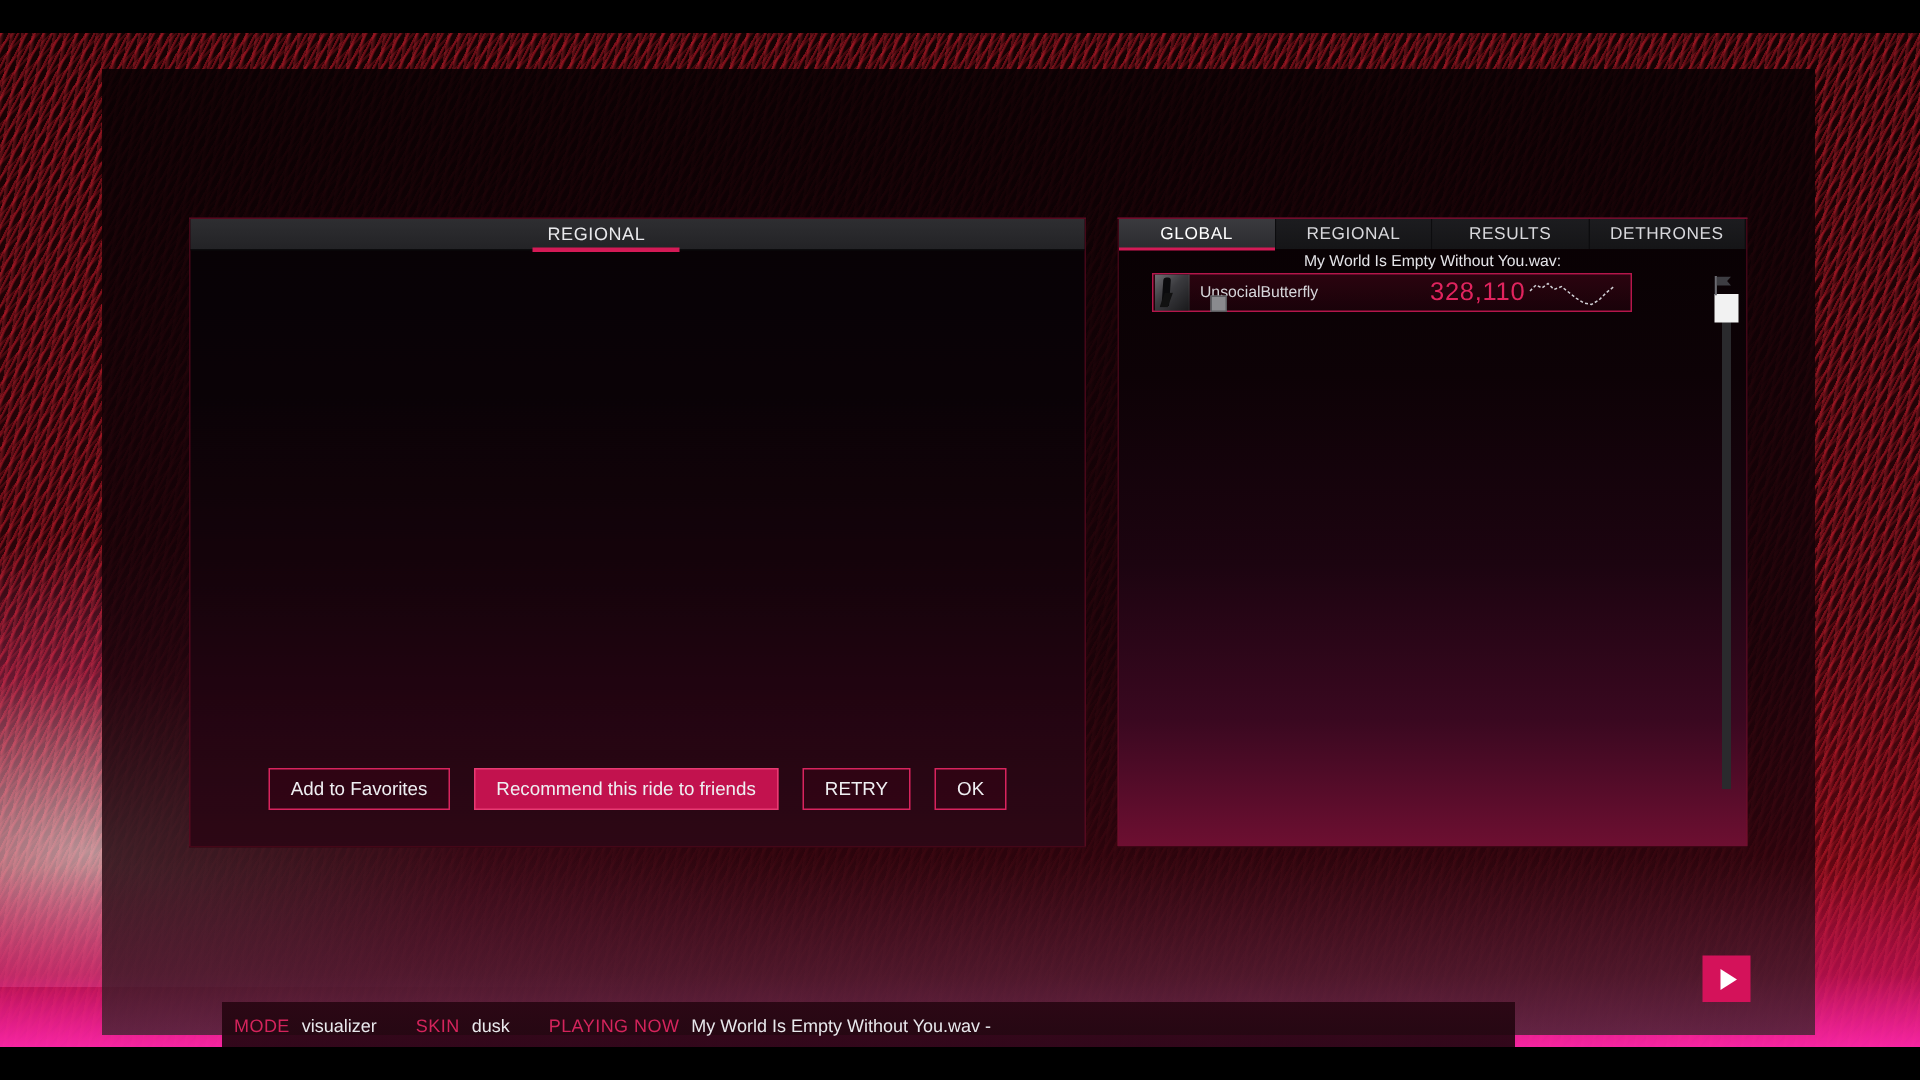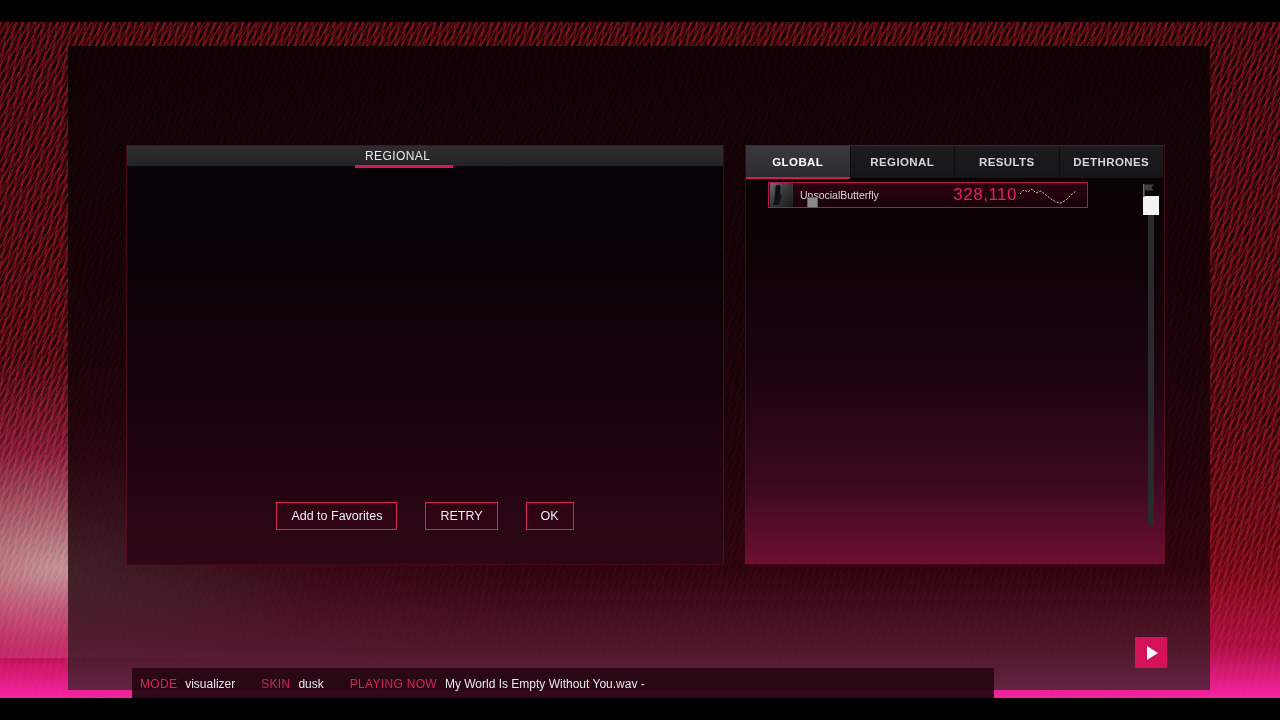--- a/index.html
+++ b/index.html
@@ -53,31 +53,31 @@
   .results-head{position:absolute;left:0;top:0;width:100%;height:20px;
     background:linear-gradient(#2e2e31,#232326);border-bottom:1px solid #0b0b0d;}
   .results-tab{position:absolute;left:228px;top:0;height:20px;padding:0 10px;display:flex;align-items:center;
     color:#e9e9ec;font-size:12px;letter-spacing:.4px;}
   .results-tab-underline{position:absolute;left:228px;top:19px;width:98px;height:3px;background:#d41a56;}
 
   .results-body{position:absolute;left:0;top:21px;width:100%;bottom:0;}
   .score-list{position:absolute;left:228px;top:15px;}
   .score-line{color:#b9b9bd;font-size:13.5px;line-height:20px;white-space:pre;}
 
-  .btn-row{position:absolute;left:0;bottom:34px;width:100%;display:flex;justify-content:center;align-items:center;gap:28px;}
+  .btn-row{position:absolute;left:0;bottom:24px;width:100%;display:flex;justify-content:center;align-items:center;gap:16px;}
   .btn{border:1px solid #d8245e;color:#efeff2;font-size:12.5px;
     padding:7px 14px;background:rgba(60,4,20,.35);box-sizing:border-box;line-height:1;white-space:nowrap;}
   .btn.primary{background:#c2124e;border-color:#e83a73;}
 
   
   .lb-panel{position:absolute;left:745px;top:145px;width:420px;height:420px;z-index:20;
     background:linear-gradient(#080103 0%,#0d0206 25%,#1c0410 55%,#3a0820 80%,#6d0f31 100%);
     border:1px solid rgba(120,12,40,.5);box-sizing:border-box;}
-  .lb-tabs{position:absolute;left:0;top:0;width:100%;height:32px;display:flex;
-    background:linear-gradient(#242427,#1b1b1e);font-weight:bold;}
+  .lb-tabs{position:absolute;left:0;top:0;width:100%;height:20px;display:flex;
+    background:linear-gradient(#242427,#1b1b1e);}
   .lb-tab{flex:1;display:flex;align-items:center;justify-content:center;
     color:#d8d8dc;font-size:11.5px;letter-spacing:.4px;position:relative;
     background:linear-gradient(#1c1c1f,#151517);border-right:1px solid #0c0c0e;}
   .lb-tab.active{background:linear-gradient(#3a3a3e,#2b2b2f);color:#fff;}
   .lb-tab.active::after{content:"";position:absolute;left:0;bottom:-1px;width:100%;height:2px;background:#d41a56;}
 
   .lb-song{position:absolute;left:0;top:22px;width:100%;text-align:center;
     color:#e4e4e8;font-size:10.5px;}
 
   .lb-row{position:absolute;left:22px;top:36px;width:320px;height:26px;
@@ -92,21 +92,21 @@
   .lb-name{color:#d6d6da;font-size:10.5px;margin-left:7px;}
   .lb-sub-icon{position:absolute;left:38px;top:14px;width:9px;height:9px;background:#8a8a8e;border:1px solid #5c5c60;}
   .lb-score{position:absolute;right:70px;color:#e0245e;font-size:17px;letter-spacing:.5px;}
   .lb-spark{position:absolute;right:8px;top:2px;width:60px;height:22px;}
 
   .lb-flag{position:absolute;left:1143px;top:184px;width:12px;height:13px;z-index:24;}
   .lb-scroll-track{position:absolute;left:1148px;top:196px;width:6px;height:330px;background:#2a2a2d;z-index:22;}
   .lb-scroll-thumb{position:absolute;left:1143px;top:196px;width:16px;height:19px;background:#f2f2f2;z-index:23;}
 
   
-  .statusbar{position:absolute;left:132px;top:668px;width:862px;height:20px;z-index:30;
+  .statusbar{position:absolute;left:148px;top:668px;width:862px;height:20px;z-index:30;
     background:linear-gradient(rgba(40,6,18,.92),rgba(28,4,12,.9));display:flex;align-items:center;
     padding:16px 8px;box-sizing:border-box;gap:8px;}
   .st-key{color:#d4245c;font-size:12px;letter-spacing:.3px;}
   .st-val{color:#e8e8ec;font-size:12px;}
   .st-sep{width:10px;}
 
   .play-btn{position:absolute;left:1135px;top:637px;width:32px;height:31px;background:#d4125a;z-index:30;
     display:flex;align-items:center;justify-content:center;}
   .play-btn .tri{width:0;height:0;border-left:11px solid #fff;border-top:7px solid transparent;border-bottom:7px solid transparent;margin-left:3px;}
 </style>
@@ -126,34 +126,36 @@
 
   <div class="results-panel">
     <div class="results-head"></div>
     <div class="results-tab">REGIONAL</div>
     <div class="results-tab-underline"></div>
 
     <div class="results-body">
 
       <div class="btn-row">
         <div class="btn">Add to Favorites</div>
+        <div class="btn primary">Recommend this ride to friends</div>
         <div class="btn">RETRY</div>
         <div class="btn">OK</div>
       </div>
     </div>
   </div>
 
   <div class="lb-panel">
     <div class="lb-tabs">
       <div class="lb-tab active">GLOBAL</div>
       <div class="lb-tab">REGIONAL</div>
       <div class="lb-tab">RESULTS</div>
       <div class="lb-tab">DETHRONES</div>
     </div>
 
+    <div class="lb-song">My World Is Empty Without You.wav:</div>
 
     <div class="lb-row">
       <div class="lb-avatar">
         <div class="fig"></div>
         <div class="fig2"></div>
       </div>
       <div class="lb-name">UnsocialButterfly</div>
       <div class="lb-sub-icon"></div>
       <div class="lb-score">328,110</div>
       <svg class="lb-spark" viewBox="0 0 60 22" preserveAspectRatio="none">

